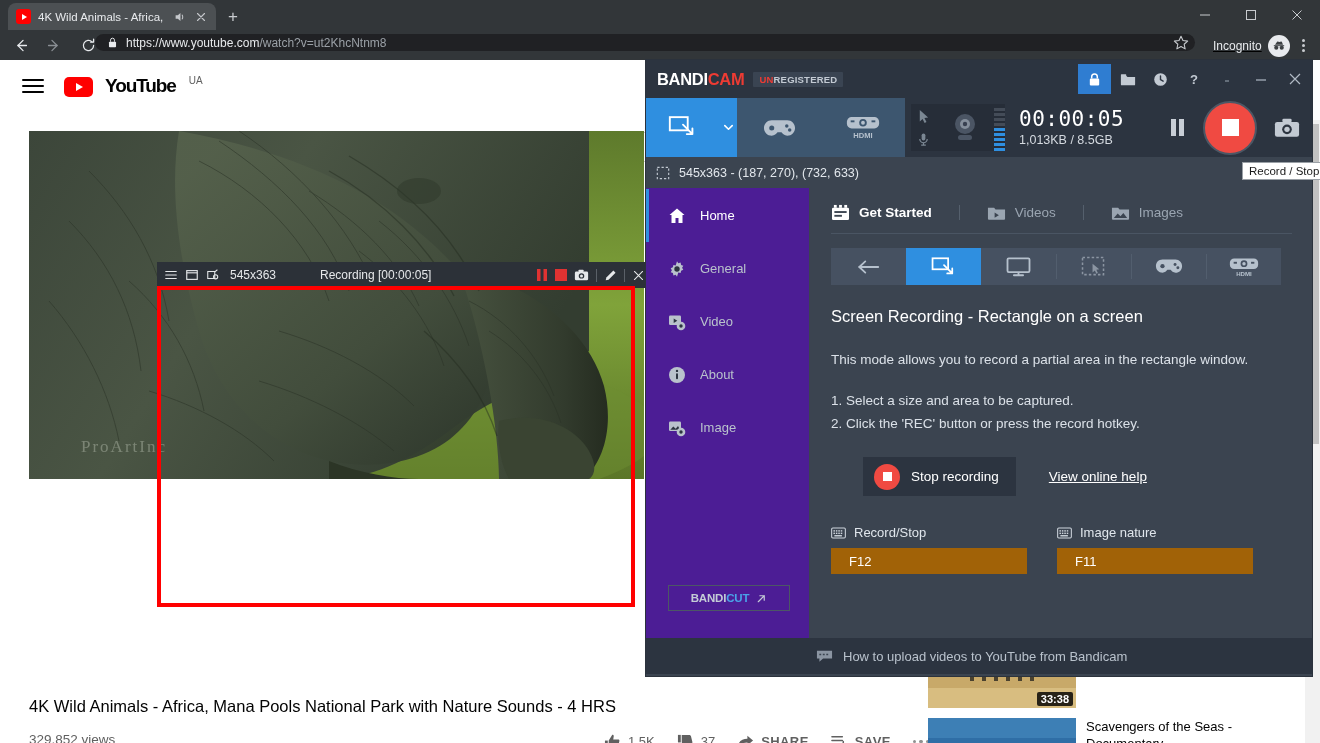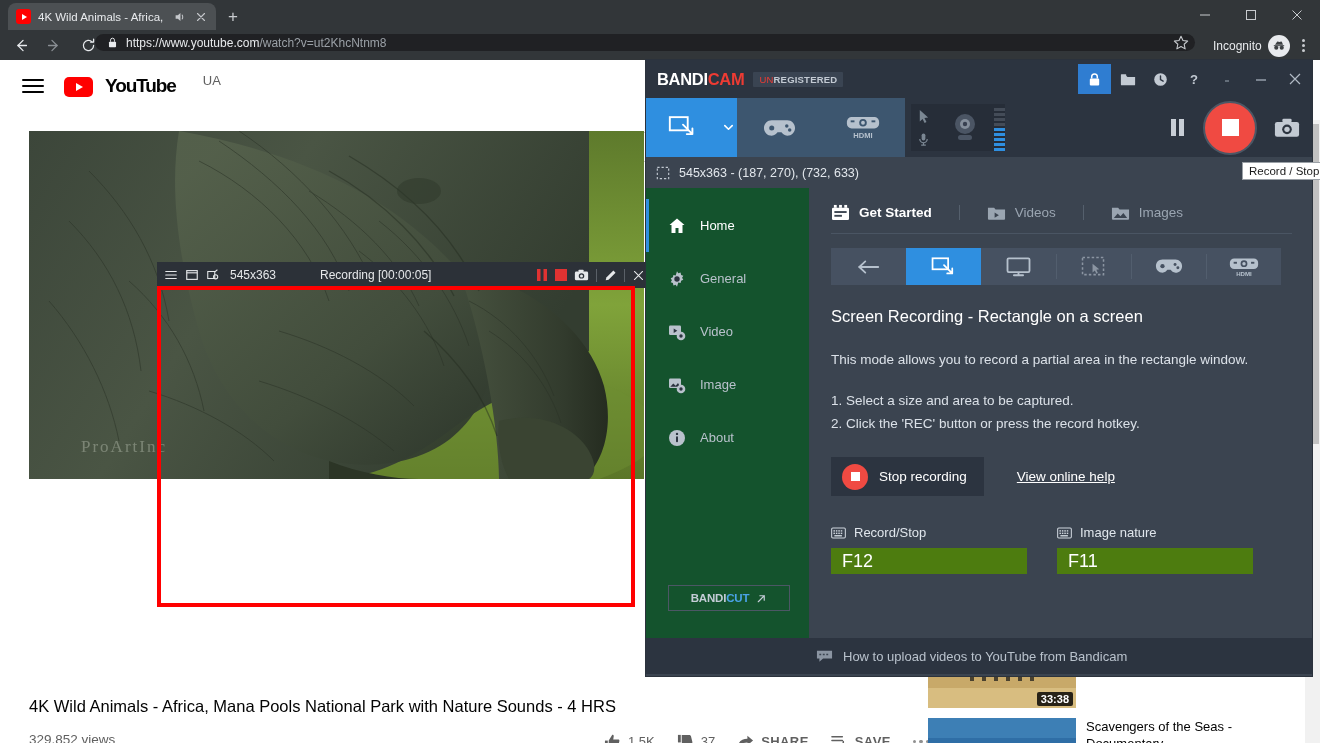--- a/index.html
+++ b/index.html
@@ -52,21 +52,21 @@
   .omnibox {
     position: absolute; left: 95px; top: 34px; width: 1100px; height: 17px;
     background: #202124; border-radius: 12px; display: flex; align-items: center;
     padding: 0 12px; gap: 8px;
   }
   .omnibox-url { font-size: 12px; color: #e8eaed; white-space: nowrap; }
   .omnibox-url .dim { color: #9aa0a6; }
   .star-btn { position: absolute; left: 1172px; top: 34px; width: 22px; height: 22px; }
   .incognito-wrap {
     position: absolute; left: 1213px; top: 34px; height: 24px;
-    display: flex; align-items: center; gap: 6px;
+    display: flex; align-items: center; gap: 6px; text-decoration: underline;
   }
   .incognito-label { font-size: 12px; color: #e8eaed; }
   .incognito-avatar {
     width: 22px; height: 22px; border-radius: 50%; background: #e8eaed;
     display: flex; align-items: center; justify-content: center;
   }
   .kebab { position: absolute; left: 1293px; top: 34px; width: 20px; height: 22px;
            display:flex; flex-direction: column; align-items:center; justify-content:center; gap:2px; }
   .kebab i { width: 3px; height: 3px; border-radius: 50%; background: #c8cbcf; display: block; }
 
@@ -78,21 +78,21 @@
   }
   .yt-burger { margin-left: 18px; width: 30px; height: 30px; display: flex; flex-direction: column;
                justify-content: center; gap: 4px; padding: 0 4px; }
   .yt-burger i { display: block; height: 2px; background: #030303; border-radius: 1px; }
   .yt-logo { margin-left: 16px; display: flex; align-items: flex-start; gap: 12px; }
   .yt-logo-mark { width: 29px; height: 20px; background: #ff0000; border-radius: 5px;
                   display: flex; align-items: center; justify-content: center; margin-top: 1px; }
   .yt-logo-mark::after { content: ""; width: 0; height: 0; border-left: 7px solid #fff;
                          border-top: 4.5px solid transparent; border-bottom: 4.5px solid transparent; margin-left: 2px; }
   .yt-logo-text { font-size: 19px; font-weight: bold; color: #030303; letter-spacing: -1.1px; line-height: 20px; }
-  .yt-logo-cc { font-size: 13px; color: #606060; line-height: 10px; margin-left: 15px; }
+  .yt-logo-cc { font-size: 10px; color: #606060; line-height: 10px; margin-left: 1px; }
   .yt-search {
     position: absolute; left: 330px; top: 72px; width: 400px; height: 30px;
     border: 1px solid #ccc; background: #fff; display: flex; align-items: center; padding: 0 10px;
     font-size: 13.5px; color: #303030;
   }
 
   .video-player {
     position: absolute; left: 29px; top: 71px; width: 615px; height: 348px;
     overflow: hidden; background: #2d3328;
   }
@@ -149,21 +149,21 @@
     position: absolute; left: 646px; top: 60px; width: 666px; height: 616px;
     background: #3b4450; box-shadow: 0 0 0 1px #2b323c;
   }
   .bc-titlebar { position: relative; height: 38px; background: #2c3440; display: flex; align-items: center; }
   .bc-logo { margin-left: 11px; font-size: 16.5px; font-weight: bold; letter-spacing: -.3px; }
   .bc-logo .b1 { color: #ffffff; } .bc-logo .b2 { color: #ee3b33; }
   .bc-badge {
     margin-left: 9px; background: #3a4452; padding: 2px 6px; border-radius: 1px;
     font-size: 9.5px; letter-spacing: .2px;
   }
-  .bc-badge .r { color: #ee3b33; font-weight: normal; } .bc-badge .w { color: #c3cad3; font-weight: bold; }
+  .bc-badge .r { color: #ee3b33; font-weight: bold; } .bc-badge .w { color: #c3cad3; font-weight: bold; }
   .bc-tb-right { position: absolute; right: 0; top: 0; height: 38px; display: flex; align-items: center; }
   .bc-tb-btn { width: 33px; height: 30px; display: flex; align-items: center; justify-content: center; }
   .bc-tb-btn.active { background: #2f7dd1; }
   .bc-win-btn { width: 34px; height: 38px; display: flex; align-items: center; justify-content: center; }
 
   .bc-toolbar { position: relative; height: 59px; background: #2c3440; display: flex; align-items: stretch; }
   .bc-mode { width: 73px; display: flex; align-items: center; justify-content: center; }
   .bc-mode.sel { background: #2f8fe0; }
   .bc-mode-caret { width: 18px; background: #2f8fe0; display: flex; align-items: center; justify-content: center; }
   .bc-mode.alt { background: #3d566f; width: 84px; }
@@ -185,21 +185,21 @@
     border: 2px solid #4c5765; display: flex; align-items: center; justify-content: center;
     margin: 0 5px;
   }
   .bc-recbtn i { width: 17px; height: 17px; background: #fff; display: block; }
   .bc-cam { width: 50px; display: flex; align-items: center; justify-content: center; }
 
   .bc-coords { height: 31px; background: #3b4450; display: flex; align-items: center; padding-left: 10px; gap: 9px; }
   .bc-coords-text { font-size: 12.5px; color: #e2e7ec; }
 
   .bc-body { position: relative; height: 450px; display: flex; }
-  .bc-sidebar { width: 163px; background: #14532d; position: relative; padding-top: 11px; }
+  .bc-sidebar { width: 163px; background: #4c1d95; position: relative; padding-top: 1px; }
   .bc-nav { height: 53px; display: flex; align-items: center; padding-left: 22px; gap: 14px; position: relative; }
   .bc-nav.active::before { content: ""; position: absolute; left: 0; top: 0; width: 3px; height: 100%; background: #2f8fe0; }
   .bc-nav-label { font-size: 13px; color: #b9c2cc; }
   .bc-nav.active .bc-nav-label { color: #ffffff; }
   .bandicut {
     position: absolute; left: 22px; bottom: 27px; width: 122px; height: 26px;
     border: 1px solid #4c5765; display: flex; align-items: center; justify-content: center; gap: 7px;
   }
   .bandicut-text { font-size: 11.5px; font-weight: bold; letter-spacing: -.2px; }
   .bandicut-text .a { color: #c4ccd6; } .bandicut-text .b { color: #4aa3e8; }
@@ -216,36 +216,36 @@
   .bc-modebtn { width: 75px; display: flex; align-items: center; justify-content: center; position: relative; }
   .bc-modebtn.sel { background: #2f8fe0; }
   .bc-modebtn + .bc-modebtn::before { content: ""; position: absolute; left: 0; top: 6px; bottom: 6px; width: 1px; background: #525e6e; }
   .bc-modebtn.sel::before, .bc-modebtn.sel + .bc-modebtn::before { background: transparent; }
 
   .bc-h1 { font-size: 16.5px; color: #ffffff; margin-top: 22px; }
   .bc-p { font-size: 13.5px; color: #dbe1e8; margin-top: 26px; }
   .bc-steps { margin-top: 22px; }
   .bc-step { font-size: 13.5px; color: #dbe1e8; line-height: 23px; }
 
-  .bc-actionrow { display: flex; align-items: center; gap: 33px; margin-top: 22px; }
+  .bc-actionrow { display: flex; align-items: center; gap: 33px; margin-top: 22px; margin-left: 32px; }
   .bc-stopbtn {
     background: #2c3440; height: 39px; display: flex; align-items: center; padding: 0 17px 0 11px; gap: 11px;
   }
   .bc-stop-dot { width: 26px; height: 26px; border-radius: 50%; background: #f04a42;
                  display: flex; align-items: center; justify-content: center; }
   .bc-stop-dot i { width: 9px; height: 9px; background: #fff; display: block; }
   .bc-stop-label { font-size: 13.5px; color: #ffffff; }
   .bc-help { font-size: 13.5px; color: #ffffff; text-decoration: underline; }
 
   .bc-hotkeys { display: flex; gap: 30px; margin-top: 29px; }
   .bc-hk { width: 196px; }
   .bc-hk-head { display: flex; align-items: center; gap: 8px; }
   .bc-hk-label { font-size: 13px; color: #e0e6ec; }
-  .bc-hk-input { margin-top: 8px; height: 26px; background: #4d7c0f; display: flex; align-items: center;
-                 padding: 0 11px; font-size: 18px; color: #ffffff; }
+  .bc-hk-input { margin-top: 8px; height: 26px; background: #a16207; display: flex; align-items: center;
+                 padding: 0 18px; font-size: 13px; color: #ffffff; }
 
   .bc-footer {
     height: 36px; background: #2c3440; display: flex; align-items: center; padding-left: 170px; gap: 10px;
   }
   .bc-footer-text { font-size: 13px; color: #b9c2cc; }
 
   .tooltip {
     position: absolute; left: 1242px; top: 162px; background: #ffffff; border: 1px solid #9aa0a6;
     font-size: 11.5px; color: #1a1a1a; padding: 2px 6px; white-space: nowrap;
   }
@@ -686,20 +686,24 @@
             <i class="off"></i>
             <i class="off"></i>
             <i class="off"></i>
           <i></i>
             <i></i>
             <i></i>
             <i></i>
             <i></i>
         </div>
       </div>
+      <div class="bc-timewrap">
+        <div class="bc-time">00:00:05</div>
+        <div class="bc-size">1,013KB / 8.5GB</div>
+      </div>
       <div class="bc-ctrl-right">
         <div class="bc-pause">
             <i></i>
             <i></i>
           </div>
         <div class="bc-recbtn">
             <i></i>
           </div>
         <div class="bc-cam">
           <svg width="26" height="21" viewBox="0 0 28 22">
@@ -748,37 +752,37 @@
                 <path d="M5.7 5.4l3.6 2.3-3.6 2.3z" fill="#2c3440"></path>
                 <circle cx="13" cy="13" r="4.3" fill="#b9c2cc"></circle>
                 <circle cx="13" cy="13" r="1.7" fill="#2c3440"></circle>
               </svg>
           </span>
           <span class="bc-nav-label">Video</span>
         </div>
         <div class="bc-nav">
           <span>
             <svg width="18" height="18" viewBox="0 0 18 18">
+                <circle cx="9" cy="9" r="8" fill="#b9c2cc"></circle>
+                <rect x="8" y="7.3" width="2" height="6" rx="1" fill="#2c3440"></rect>
+                <circle cx="9" cy="4.9" r="1.2" fill="#2c3440"></circle>
+              </svg>
+          </span>
+          <span class="bc-nav-label">About</span>
+        </div>
+        <div class="bc-nav">
+          <span>
+            <svg width="18" height="18" viewBox="0 0 18 18">
                 <rect x="1" y="2.5" width="12" height="9.5" rx="1.2" fill="#b9c2cc"></rect>
                 <path d="M2.3 10.8l3-3.4 2.4 2.3 2.3-2.6 2 3.7z" fill="#2c3440"></path>
                 <circle cx="13" cy="13" r="4.3" fill="#b9c2cc"></circle>
                 <circle cx="13" cy="13" r="1.7" fill="#2c3440"></circle>
               </svg>
           </span>
           <span class="bc-nav-label">Image</span>
-        </div>
-        <div class="bc-nav">
-          <span>
-            <svg width="18" height="18" viewBox="0 0 18 18">
-                <circle cx="9" cy="9" r="8" fill="#b9c2cc"></circle>
-                <rect x="8" y="7.3" width="2" height="6" rx="1" fill="#2c3440"></rect>
-                <circle cx="9" cy="4.9" r="1.2" fill="#2c3440"></circle>
-              </svg>
-          </span>
-          <span class="bc-nav-label">About</span>
         </div>
         <div class="bandicut">
           <span class="bandicut-text"><span class="a">BANDI</span><span class="b">CUT</span></span>
           <span>
             <svg width="11" height="11" viewBox="0 0 12 12">
                 <path d="M2.5 9.5L9 3M4.2 3H9v4.8" stroke="#c4ccd6" stroke-width="1.3" fill="none" stroke-linecap="round" stroke-linejoin="round"></path>
               </svg>
           </span>
         </div>
       </div>

